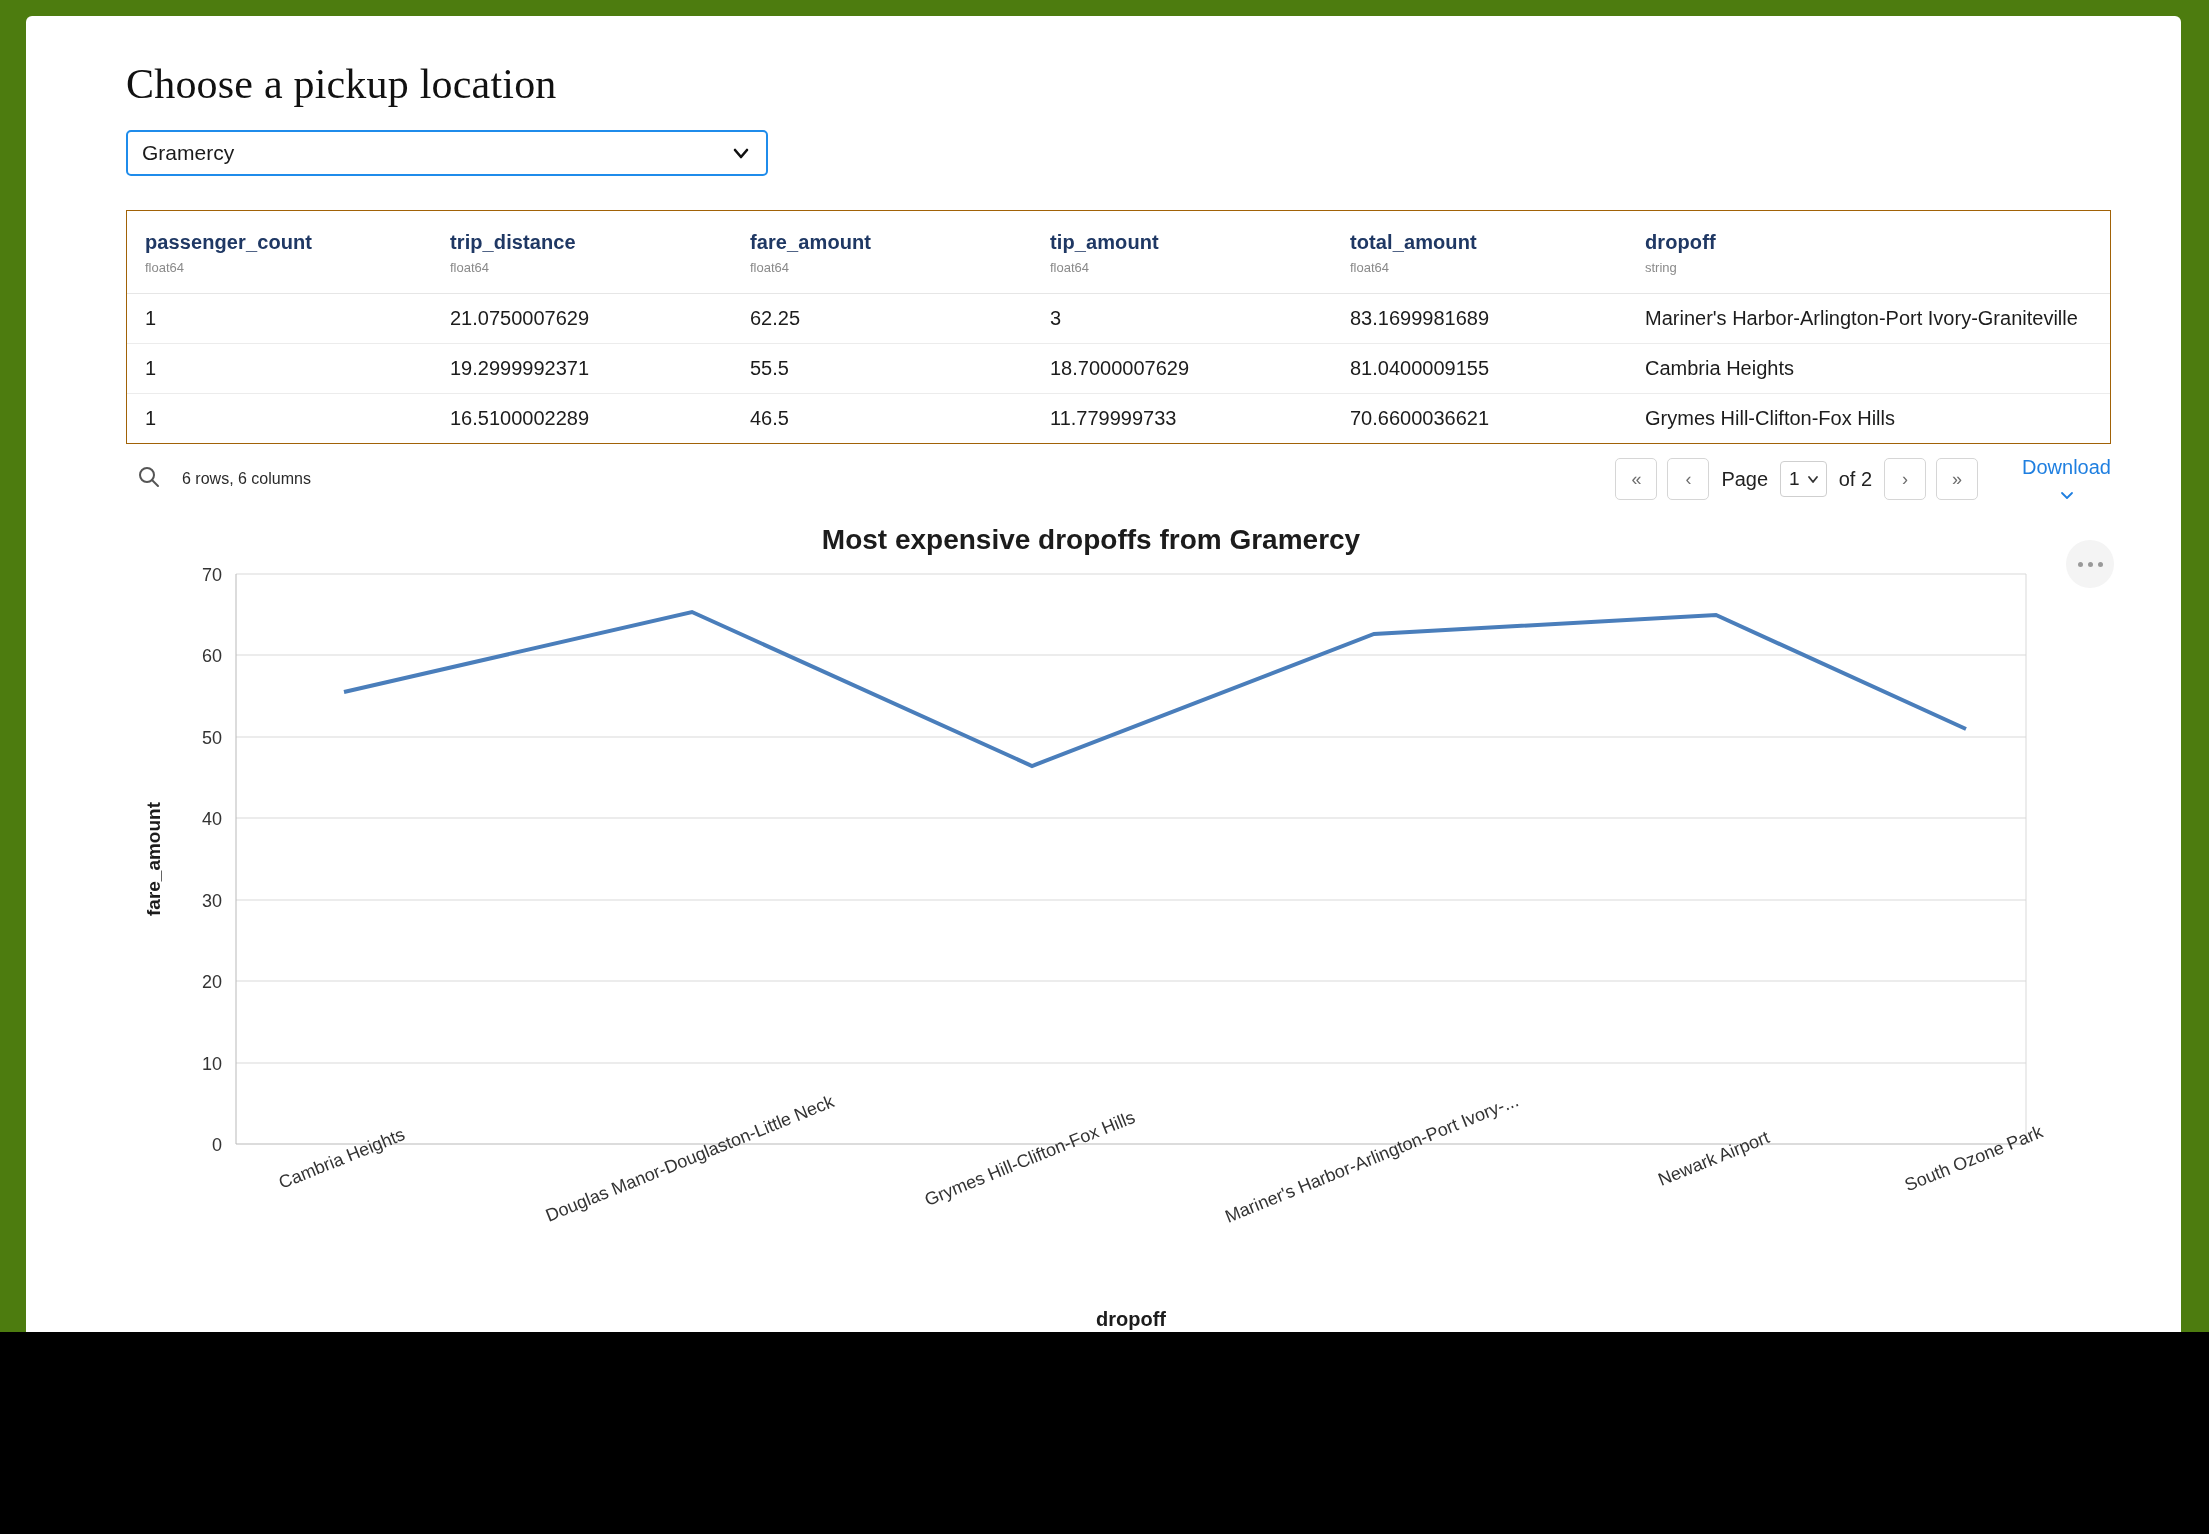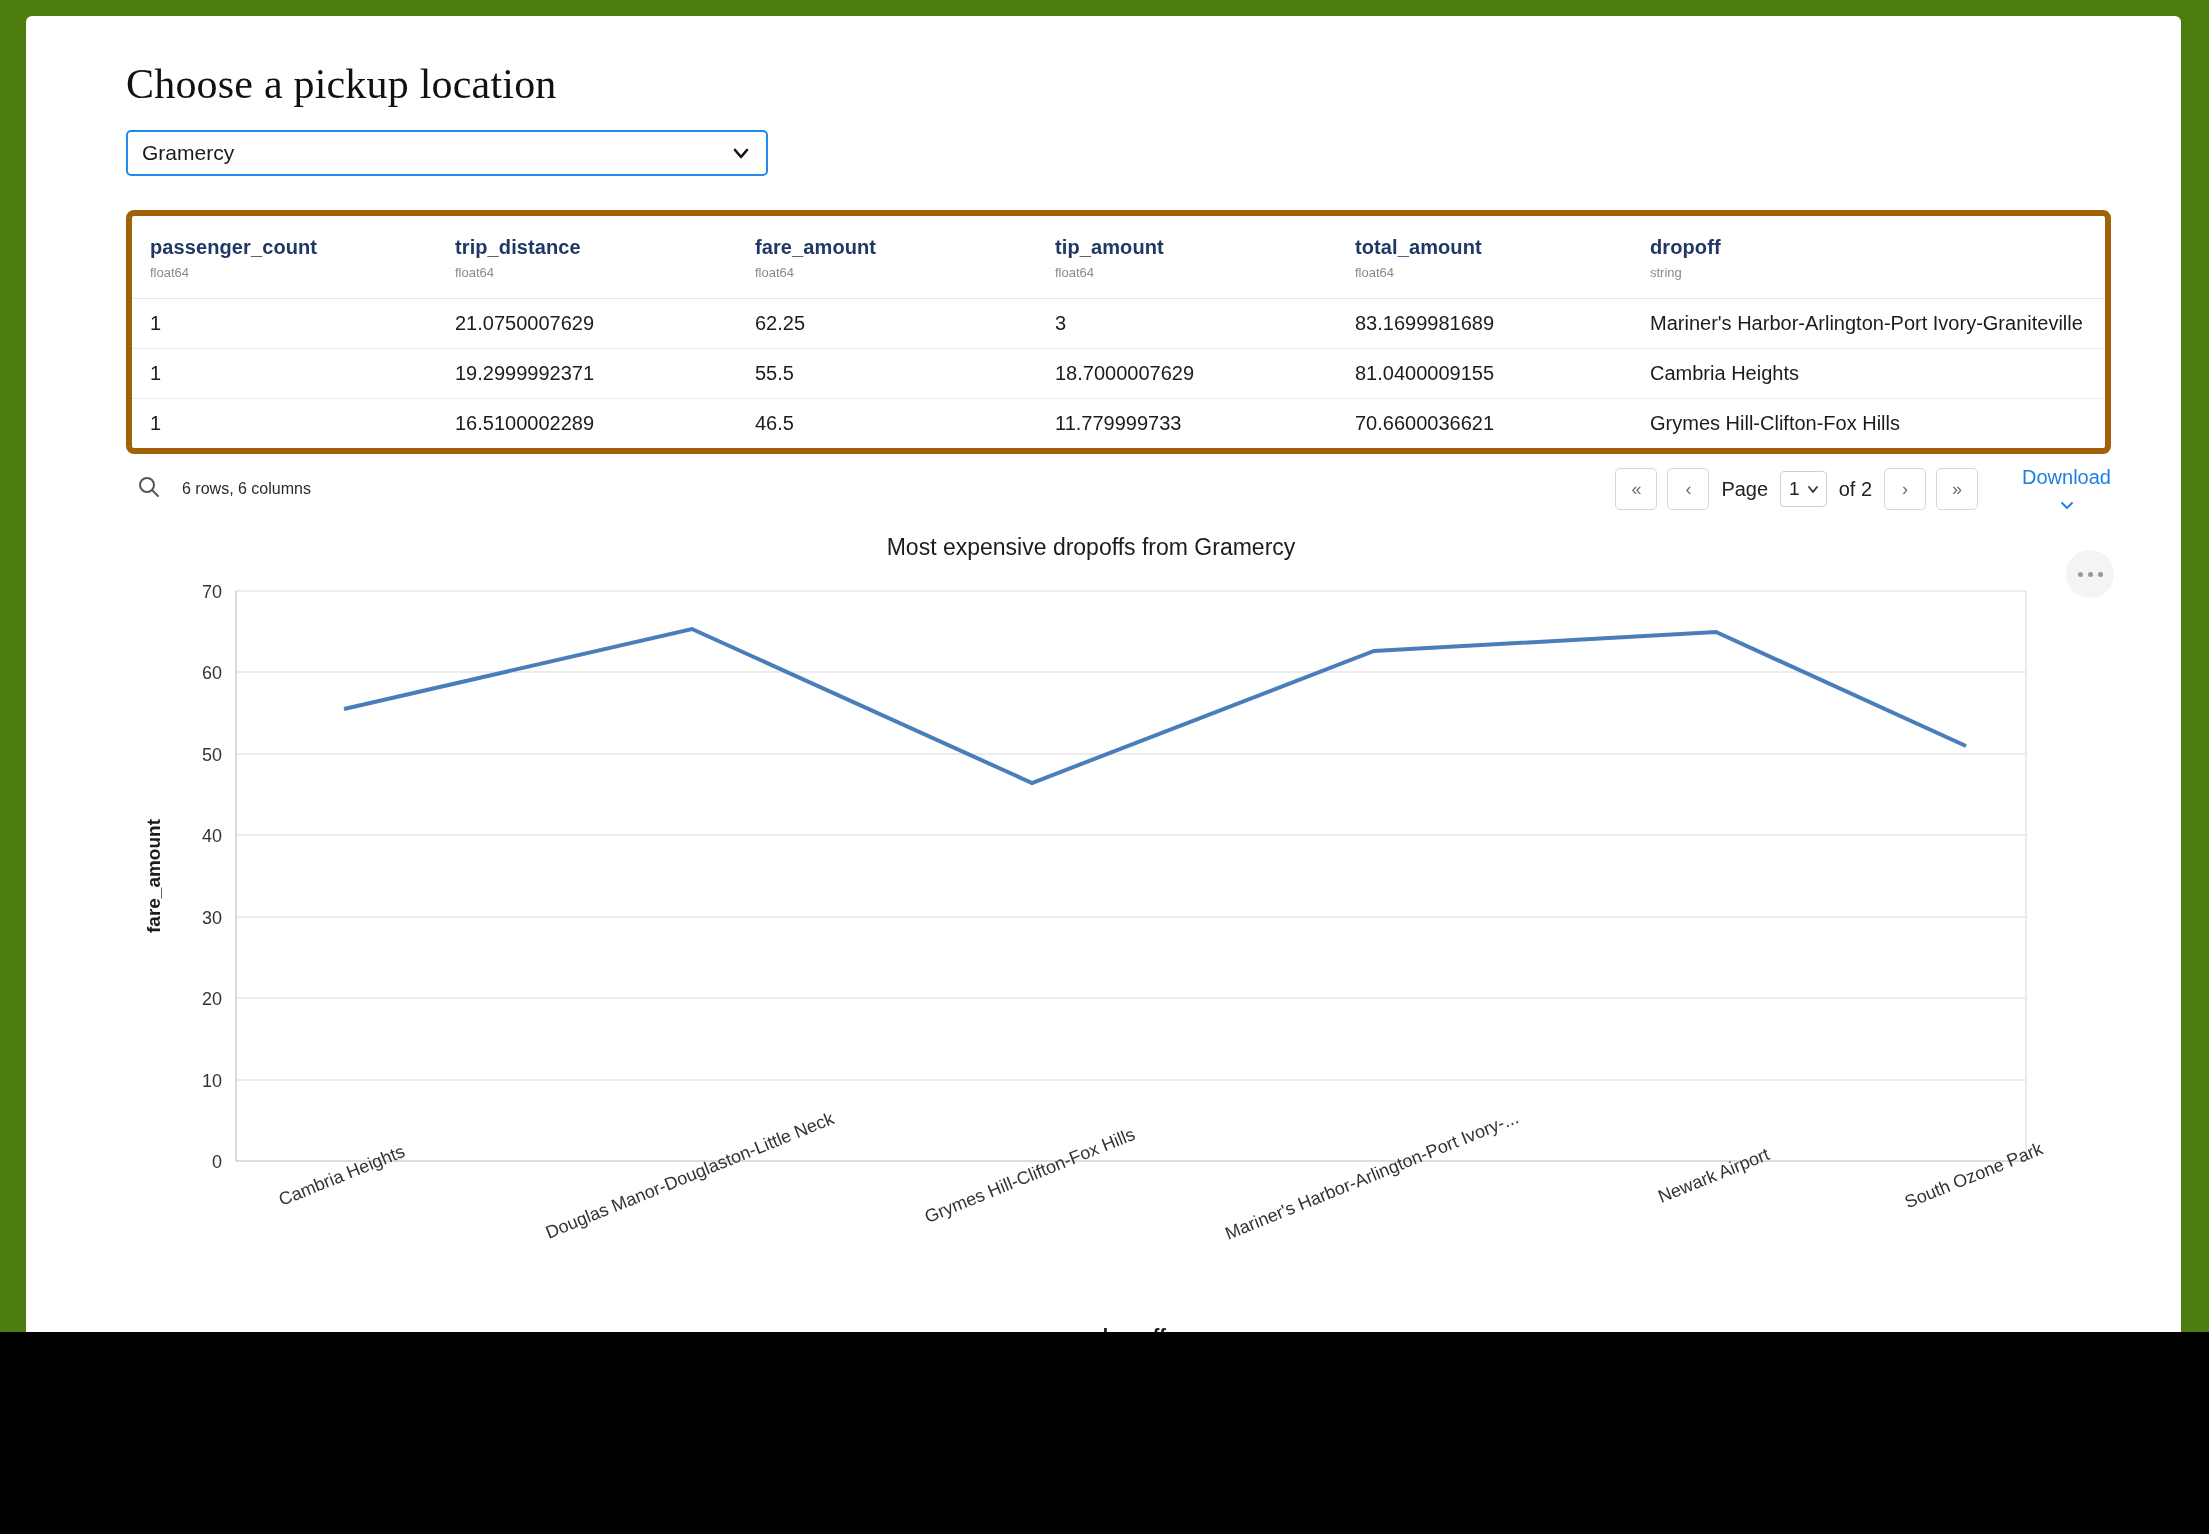--- a/index.html
+++ b/index.html
@@ -61,22 +61,22 @@
   }
   .select-value { flex: 1; }
   .chev {
     width: 22px; height: 22px;
     display: flex; align-items: center; justify-content: center;
   }
   .chev svg { display: block; }
 
   
   .table-wrap {
-    border: 6px solid #a16207;
-    border-radius: 8px;
+    border: 1px solid #a16207;
+    border-radius: 0;
     width: 1985px;
     box-sizing: border-box;
     overflow: hidden;
     background: #ffffff;
   }
   table.grid {
     border-collapse: collapse;
     width: 100%;
     table-layout: fixed;
   }
@@ -163,24 +163,24 @@
   }
 
   
   .chart-area {
     position: relative;
     width: 2010px;
     margin-top: 14px;
   }
   .chart-title {
     text-align: center;
-    font-size: 23px;
-    font-weight: normal;
+    font-size: 28px;
+    font-weight: bold;
     color: #1c1c1c;
-    margin-bottom: 20px;
+    margin-bottom: 8px;
     width: 1930px;
   }
   .kebab {
     position: absolute;
     right: 22px;
     top: 16px;
     width: 48px; height: 48px;
     border-radius: 50%;
     background: #f4f4f4;
     display: flex; align-items: center; justify-content: center;

